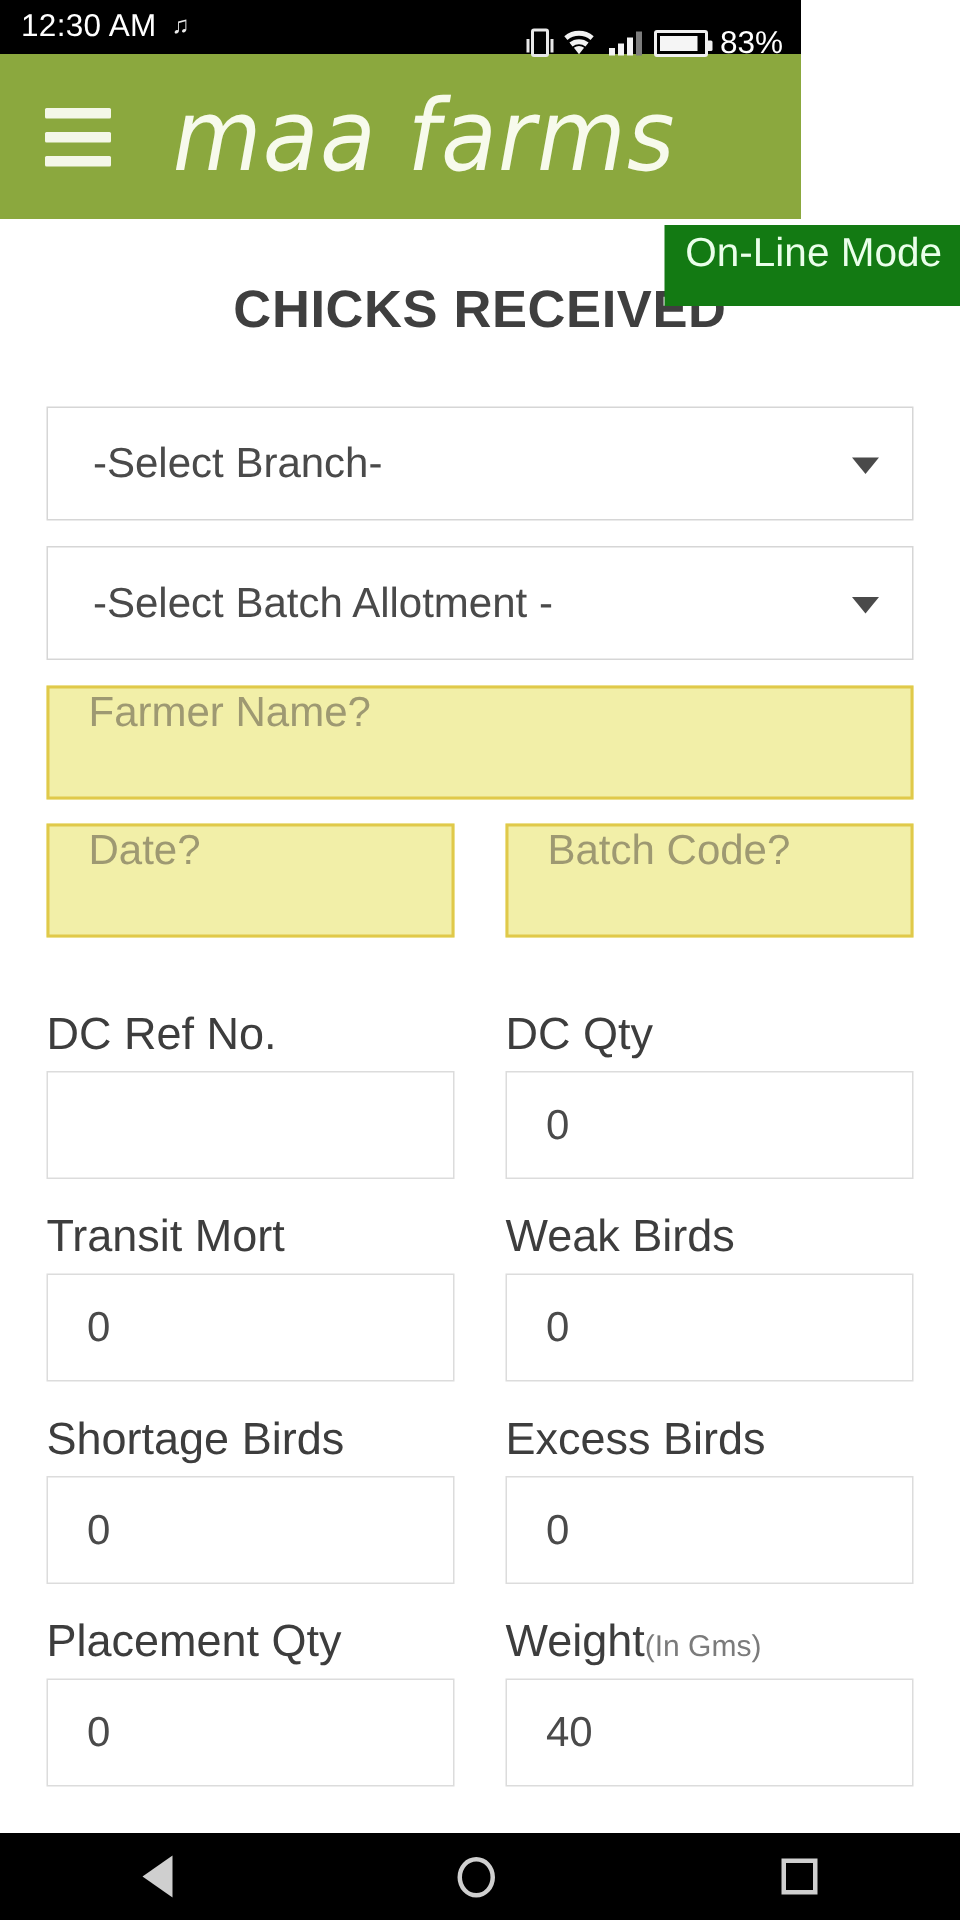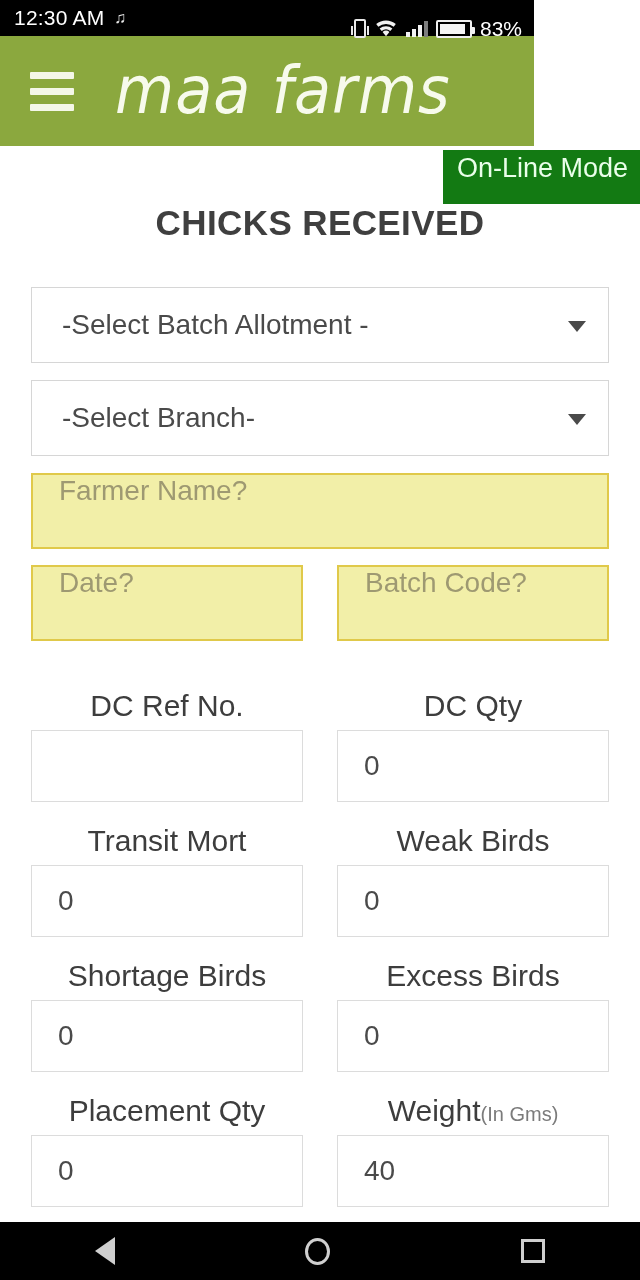--- a/index.html
+++ b/index.html
@@ -57,21 +57,21 @@
     position: absolute; right: 0; top: 4px;
     background: #137a13; color: #eaffea;
     font-size: 27px; padding: 3px 12px 20px 14px;
     white-space: nowrap;
   }
 
   
   .page-title {
     text-align: center; color: #3f3f3f;
     font-size: 35px; font-weight: 700; letter-spacing: .4px;
-    margin-top: 17px;
+    margin-top: 1px;
   }
 
   
   .form { padding: 0 31px; margin-top: 44px; }
   .select-box {
     position: relative; height: 76px; border: 1px solid #d6d6d6;
     background:#fff; display:flex; align-items:center; padding: 0 40px 0 30px;
     margin-bottom: 17px; cursor: pointer;
   }
   .select-box .val { font-size: 28px; color: #4a4a4a; }
@@ -88,21 +88,21 @@
   }
   .yfield .ph { font-size: 28px; color: #9e9972; }
   .row-2 { display: flex; gap: 34px; margin-top: 16px; }
   .row-2 > * { flex: 1 1 0; min-width: 0; }
 
   .grid { margin-top: 48px; }
   .pair { display: flex; gap: 34px; margin-bottom: 22px; }
   .cell { flex: 1 1 0; min-width: 0; }
   .cell label {
     display: block; font-size: 30px; color: #3d3d3d;
-    margin-bottom: 8px; line-height: 1.1; white-space: nowrap; text-align: center;
+    margin-bottom: 8px; line-height: 1.1; white-space: nowrap;
   }
   .cell label .sub { font-size: 20px; color: #7b7b7b; }
   .wfield {
     height: 72px; border: 1px solid #dcdcdc; background:#fff;
     display:flex; align-items:center; padding: 0 26px; cursor: text;
   }
   .wfield .v { font-size: 28px; color: #4a4a4a; }
 
   
   .navbar {
@@ -157,26 +157,26 @@
 
     <div class="badge-row">
       <div class="badge">On-Line Mode</div>
     </div>
 
     <div class="page-title">CHICKS RECEIVED</div>
 
     <div class="form">
 
       <div class="select-box">
+        <span class="val">-Select Branch-</span>
+        <span class="caret"></span>
+      </div>
+
+      <div class="select-box">
         <span class="val">-Select Batch Allotment -</span>
-        <span class="caret"></span>
-      </div>
-
-      <div class="select-box">
-        <span class="val">-Select Branch-</span>
         <span class="caret"></span>
       </div>
 
       <div class="yfield">
         <span class="ph">Farmer Name?</span>
       </div>
 
       <div class="row-2">
         <div class="yfield">
           <span class="ph">Date?</span>

